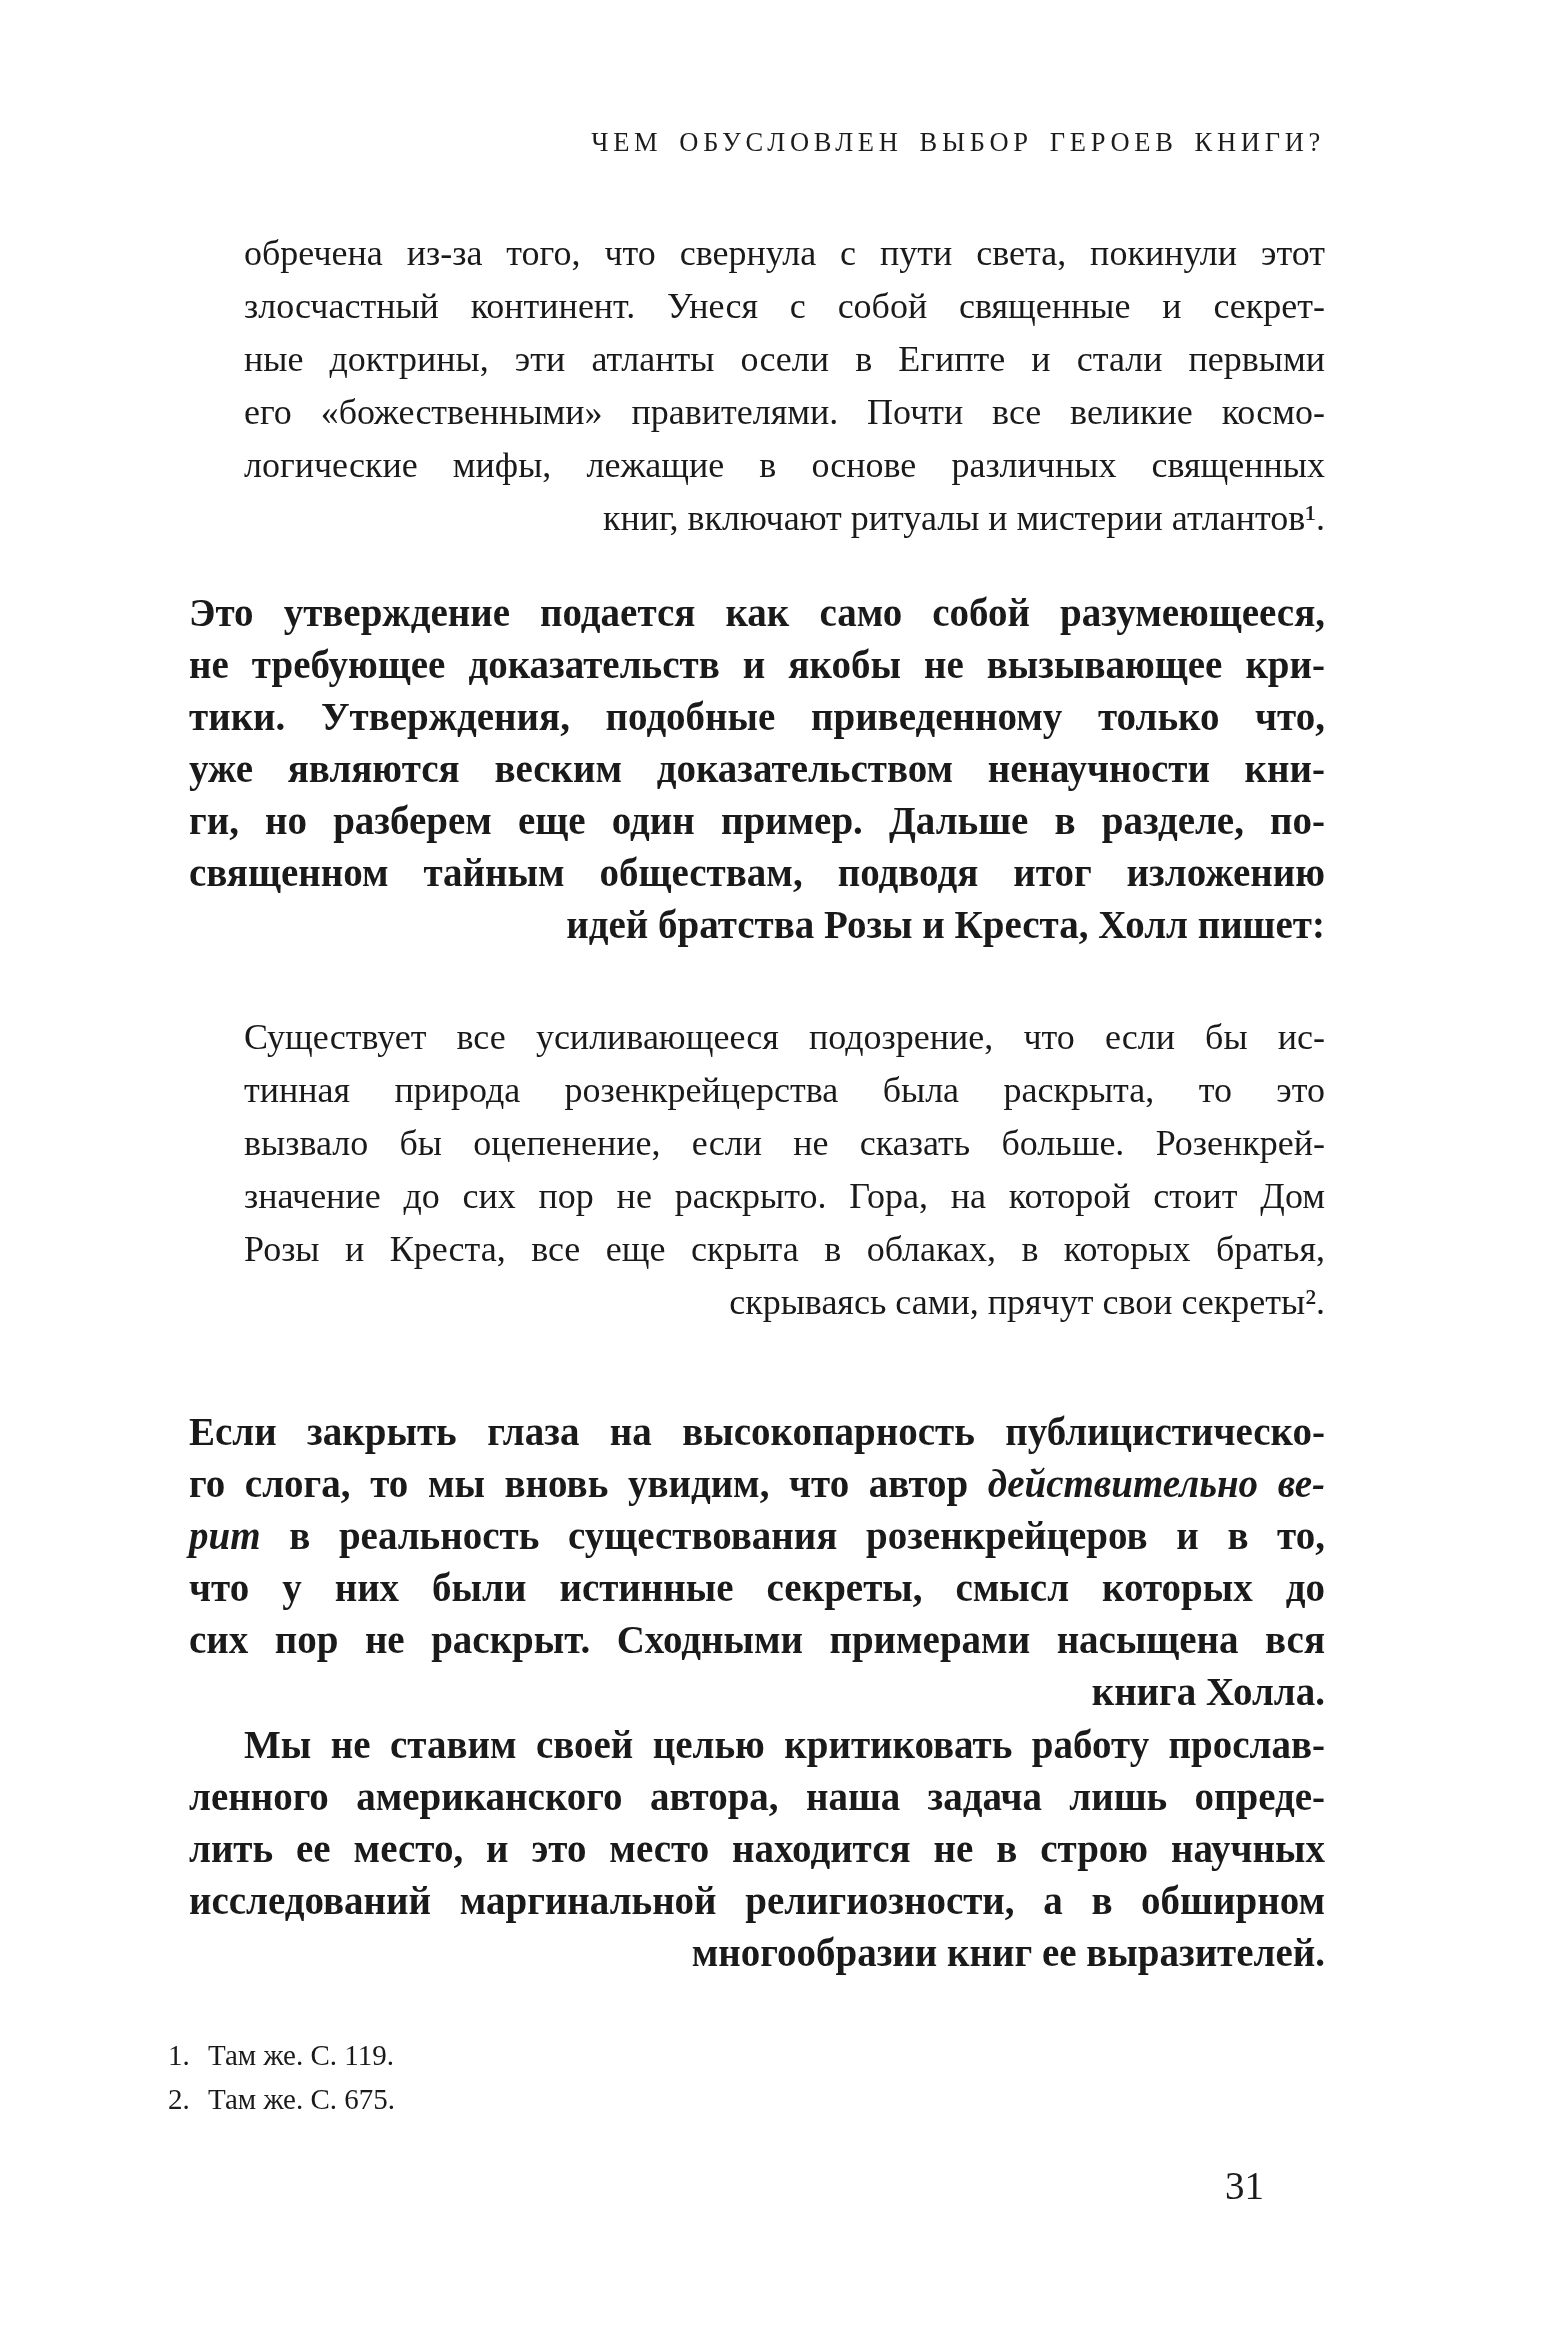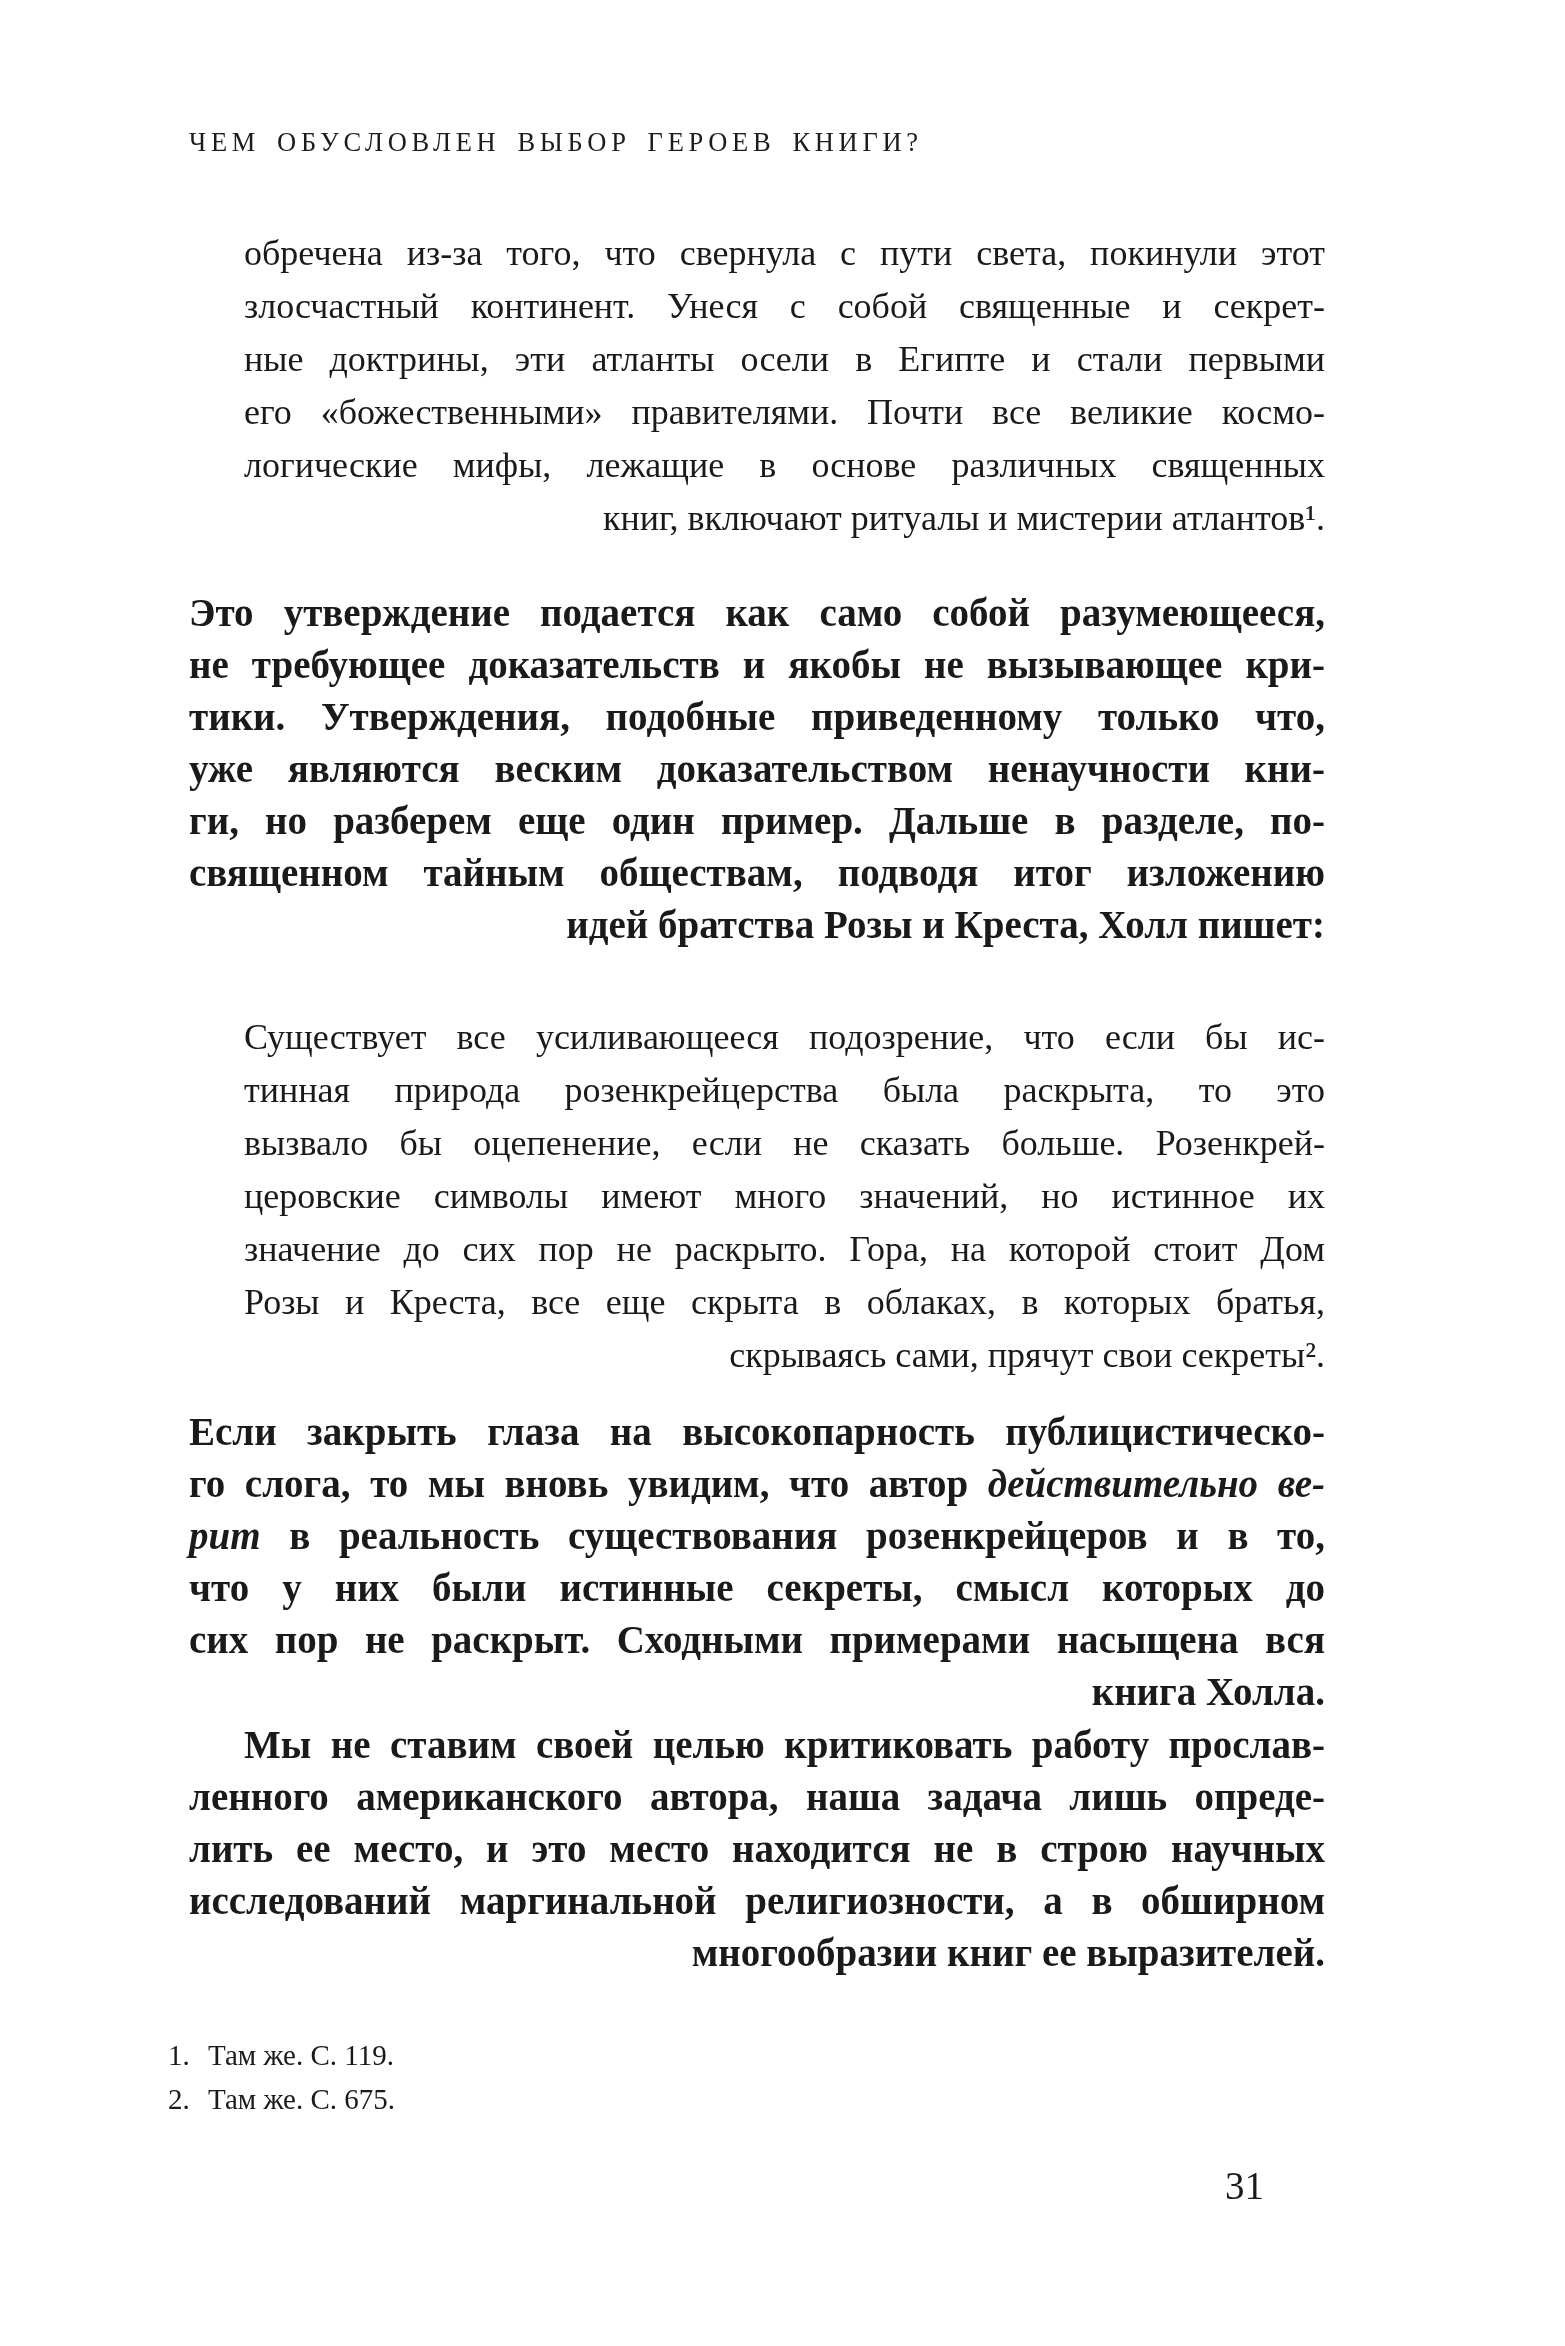--- a/index.html
+++ b/index.html
@@ -15,20 +15,21 @@
     background: #ffffff;
     color: #1a1a1a;
     font-family: "Liberation Serif", "DejaVu Serif", serif;
     overflow: hidden;
   }
   .running-header {
     position: absolute;
     left: 189px;
     top: 127px;
     width: 1136px;
+    text-align: right;
     font-size: 26.5px;
     letter-spacing: 4.7px;
     word-spacing: 5.7px;
     color: #1c1c1c;
     white-space: nowrap;
   }
   .textblock {
     position: absolute;
   }
   .quote-block {
@@ -108,21 +109,20 @@
     <div class="jline">уже являются веским доказательством ненаучности кни-</div>
     <div class="jline">ги, но разберем еще один пример. Дальше в разделе, по-</div>
     <div class="jline">священном тайным обществам, подводя итог изложению</div>
     <div class="jline last">идей братства Розы и Креста, Холл пишет:</div>
   </div>
 
   <div class="textblock quote-block" style="top:1011px">
     <div class="jline">Существует все усиливающееся подозрение, что если бы ис-</div>
     <div class="jline">тинная природа розенкрейцерства была раскрыта, то это</div>
     <div class="jline">вызвало бы оцепенение, если не сказать больше. Розенкрей-</div>
-    <div class="jline">церовские символы имеют много значений, но истинное их</div>
     <div class="jline">значение до сих пор не раскрыто. Гора, на которой стоит Дом</div>
     <div class="jline">Розы и Креста, все еще скрыта в облаках, в которых братья,</div>
     <div class="jline last">скрываясь сами, прячут свои секреты².</div>
   </div>
 
   <div class="textblock body-block" style="top:1406px">
     <div class="jline">Если закрыть глаза на высокопарность публицистическо-</div>
     <div class="jline"><span>го слога, то мы вновь увидим, что автор </span><span class="it">действительно ве-</span></div>
     <div class="jline"><span class="it">рит</span><span> в реальность существования розенкрейцеров и в то,</span></div>
     <div class="jline">что у них были истинные секреты, смысл которых до</div>

